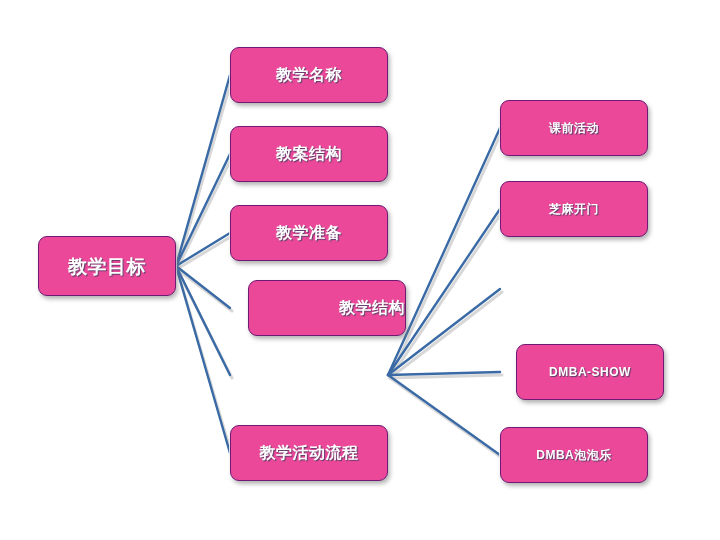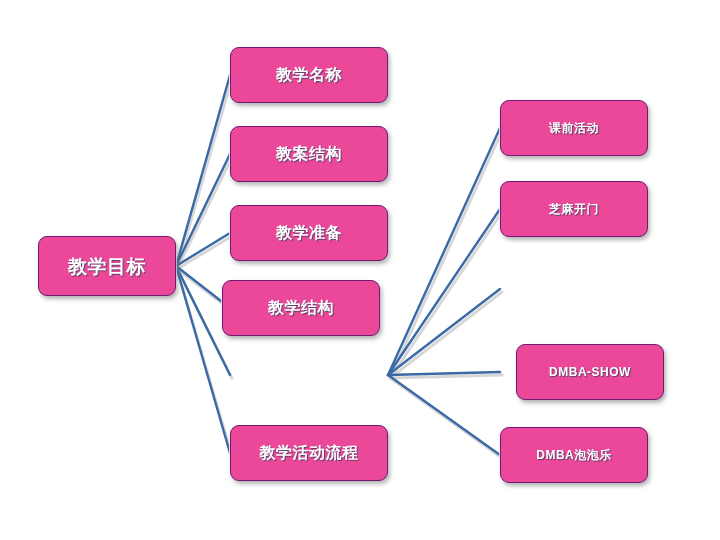--- a/index.html
+++ b/index.html
@@ -94,21 +94,21 @@
 
   <div class="node level1" style="left:230px; top:47px; width:158px; height:56px;">
     <span class="node-label">教学名称</span>
   </div>
   <div class="node level1" style="left:230px; top:126px; width:158px; height:56px;">
     <span class="node-label">教案结构</span>
   </div>
   <div class="node level1" style="left:230px; top:205px; width:158px; height:56px;">
     <span class="node-label">教学准备</span>
   </div>
-  <div class="node level1" style="left:222px; top:280px; width:158px; height:56px;">
+  <div class="node level1" style="left:248px; top:280px; width:158px; height:56px;justify-content:flex-end;">
     <span class="node-label">教学结构</span>
   </div>
   <div class="node level1" style="left:230px; top:425px; width:158px; height:56px;">
     <span class="node-label">教学活动流程</span>
   </div>
 
   <div class="node level2" style="left:500px; top:100px; width:148px; height:56px;">
     <span class="node-label">课前活动</span>
   </div>
   <div class="node level2" style="left:500px; top:181px; width:148px; height:56px;">

